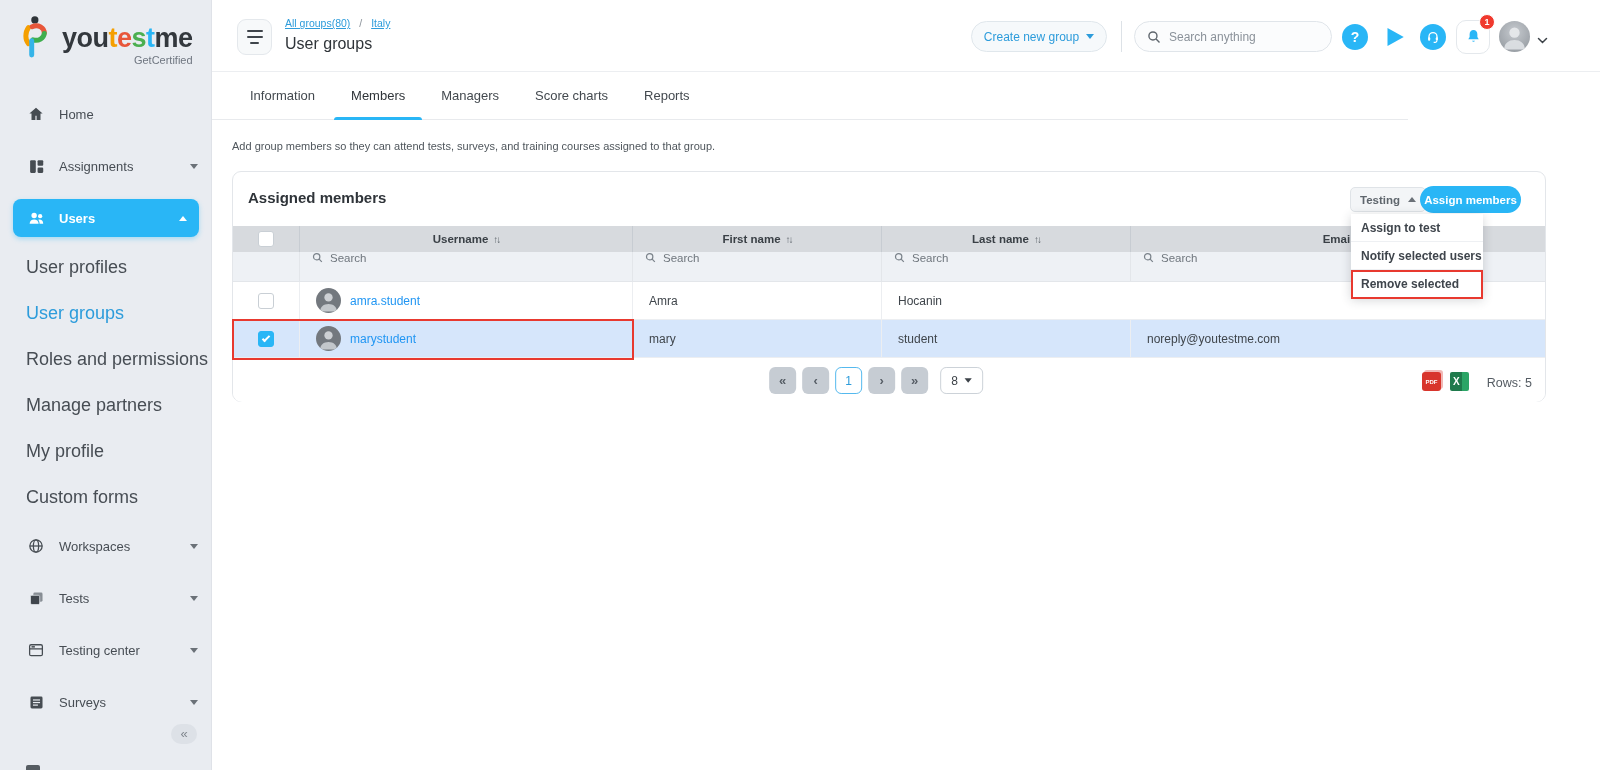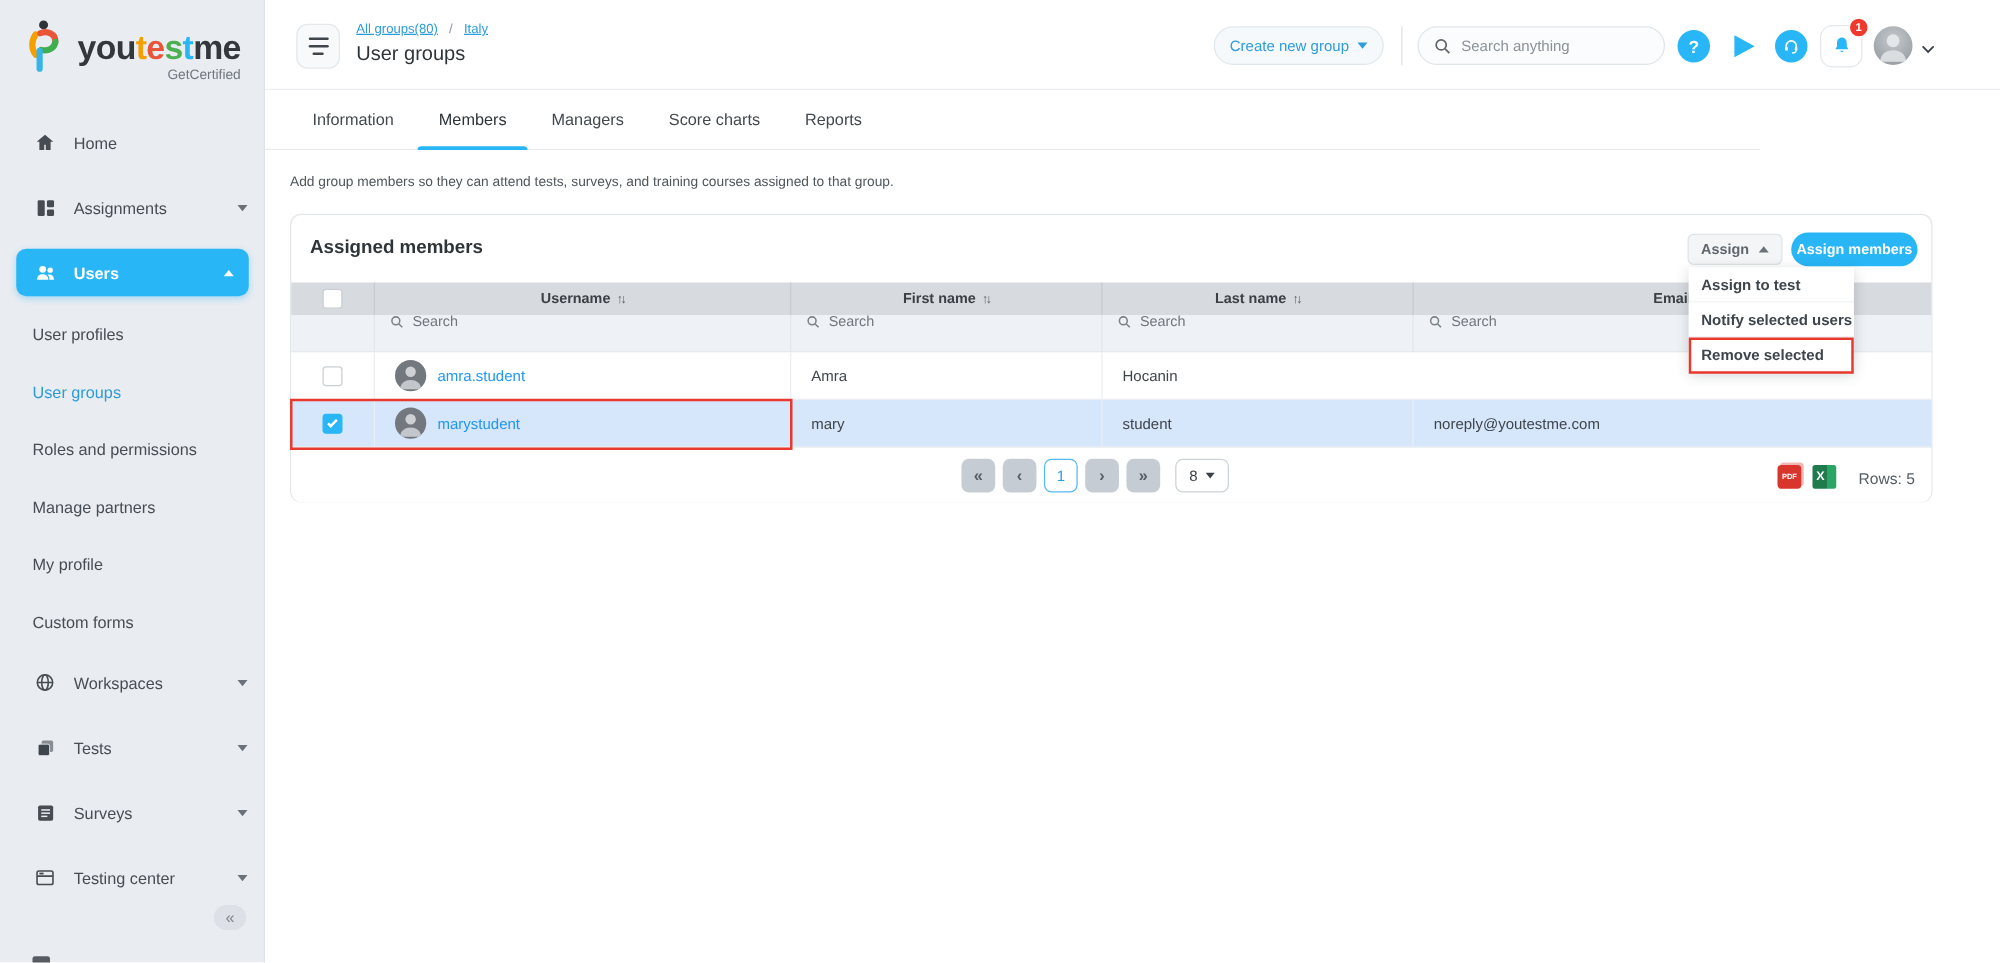--- a/index.html
+++ b/index.html
@@ -9,21 +9,21 @@
 
   
   .sidebar { position:absolute; left:0; top:0; width:212px; height:770px; background:#e9ecf1; border-right:1px solid #dfe2e8; }
   .brand { position:absolute; left:20px; top:13px; display:flex; align-items:flex-start; gap:6px; }
   .brand-name { font-size:27px; font-weight:700; letter-spacing:-0.5px; line-height:1; margin-top:12px; }
   .brand-sub { font-size:11px; color:#6f7680; text-align:right; margin-top:2px; }
   .nav { position:absolute; left:0; top:88px; width:212px; }
   .nav-item { height:52px; display:flex; align-items:center; gap:13px; padding:0 14px 0 26px; color:#474d54; font-size:13px; cursor:pointer; }
   .nav-item .nav-label { flex:1; }
   .nav-item.active { height:38px; margin:7px 13px; padding:0 12px 0 13px; background:#29b6f6; border-radius:8px; color:#fff; font-weight:700; box-shadow:0 2px 5px rgba(41,182,246,.35); }
-  .nav-sub { height:46px; display:flex; align-items:center; padding-left:26px; color:#474d54; font-size:13px; cursor:pointer; }
+  .nav-sub { height:46px; display:flex; align-items:center; padding-left:26px; color:#474d54; font-size:18px; cursor:pointer; }
   .nav-sub.active { color:#2d9cdb; }
   .nav-ic { width:20px; height:20px; display:flex; align-items:center; justify-content:center; }
   .caret-down { width:0; height:0; border-left:4.5px solid transparent; border-right:4.5px solid transparent; border-top:5px solid #6b7178; }
   .caret-up { width:0; height:0; border-left:4.5px solid transparent; border-right:4.5px solid transparent; border-bottom:5px solid #fff; }
   .collapse-btn { position:absolute; right:14px; bottom:26px; width:26px; height:20px; border-radius:10px; background:#dde1e7; border:none; color:#80878e; font-size:13px; line-height:18px; text-align:center; cursor:pointer; }
   .partial-ic { position:absolute; left:26px; bottom:-2px; width:14px; height:7px; background:#565c62; border-radius:2px; }
 
   
   .topbar { position:absolute; left:212px; top:0; width:1388px; height:72px; background:#fff; border-bottom:1px solid #ecEEf1; border-bottom:1px solid #eceef1; }
   .hamburger { position:absolute; left:25px; top:19px; width:35px; height:36px; background:#f7f9fa; border:1px solid #e4e8ec; border-radius:9px; display:flex; flex-direction:column; justify-content:center; align-items:center; gap:4px; cursor:pointer; }
@@ -52,21 +52,21 @@
   .tab.active { color:#2f3439; font-weight:500; }
   .tab.active::after { content:""; position:absolute; left:0; right:0; bottom:-1px; height:3px; border-radius:3px 3px 0 0; background:#29b6f6; }
 
   .desc { position:absolute; left:232px; top:140px; font-size:11px; color:#4f565c; }
 
   
   .panel { position:absolute; left:232px; top:171px; width:1314px; height:231px; background:#fff; border:1px solid #e3e6ea; border-radius:9px; }
   .panel-title { position:absolute; left:15px; top:17px; font-size:15px; font-weight:700; color:#2f3439; }
   .btn-actions { position:absolute; right:119px; top:15px; width:76px; height:25px; background:#f3f5f7; border:1px solid #dfe3e7; border-radius:5px; display:flex; align-items:center; justify-content:center; gap:8px; font-size:11.5px; font-weight:600; color:#5f666d; cursor:pointer; }
   .btn-actions .acaret { width:0; height:0; border-left:4px solid transparent; border-right:4px solid transparent; border-bottom:5px solid #6b7178; }
-  .btn-assign { position:absolute; right:11px; top:14px; width:101px; height:27px; background:#29b6f6; border:none; border-radius:14px; color:#fff; font-size:11.5px; font-weight:700; cursor:pointer; font-family:inherit; }
+  .btn-assign { position:absolute; right:24px; top:14px; width:101px; height:27px; background:#29b6f6; border:none; border-radius:14px; color:#fff; font-size:11.5px; font-weight:700; cursor:pointer; font-family:inherit; }
 
   .tgrid { display:grid; grid-template-columns:67px 333px 249px 249px 1fr; }
   .thead { position:absolute; left:0; top:54px; width:100%; height:26px; background:#d7dade; }
   .th { display:flex; align-items:center; justify-content:center; gap:5px; font-size:11.5px; font-weight:700; color:#3a4046; border-right:1px solid #c7ccd2; }
   .th:last-child { border-right:none; }
   .sort { font-size:10px; color:#5d646b; font-weight:400; letter-spacing:-2px; }
   .cb { width:16px; height:16px; border:1.5px solid #c9cfd5; border-radius:3px; background:#fff; display:flex; align-items:center; justify-content:center; cursor:pointer; }
   .cb.checked { background:#29b6f6; border-color:#29b6f6; }
   .checkmark { width:8px; height:4px; border-left:2px solid #fff; border-bottom:2px solid #fff; transform:rotate(-45deg); margin-top:-2px; }
 
@@ -191,39 +191,39 @@
           <svg width="17" height="17" viewBox="0 0 24 24">
               <rect x="7.5" y="3.5" width="13" height="13" rx="2" fill="#878d94"></rect>
               <rect x="3.5" y="7.5" width="13" height="13" rx="2" fill="#3f454c" stroke="#e9ecf1" stroke-width="1"></rect>
             </svg>
         </span>
         <span class="nav-label">Tests</span>
         <span class="caret-down"></span>
       </div>
       <div class="nav-item">
         <span class="nav-ic">
+          <svg width="18" height="18" viewBox="0 0 24 24" fill="none" stroke="#464c52" stroke-width="1.7">
+              <rect x="3.5" y="5" width="17" height="14.5" rx="2"></rect>
+              <line x1="3.5" y1="10.5" x2="20.5" y2="10.5"></line>
+              <rect x="6" y="6.8" width="4.5" height="2" fill="#464c52" stroke="none"></rect>
+            </svg>
+        </span>
+        <span class="nav-label">Testing center</span>
+        <span class="caret-down"></span>
+      </div>
+      <div class="nav-item">
+        <span class="nav-ic">
           <svg width="17" height="17" viewBox="0 0 24 24">
               <rect x="3.5" y="3.5" width="17" height="17" rx="2" fill="#464c52"></rect>
               <rect x="7" y="7.6" width="10" height="1.7" fill="#e9ecf1"></rect>
               <rect x="7" y="11.2" width="10" height="1.7" fill="#e9ecf1"></rect>
               <rect x="7" y="14.8" width="7" height="1.7" fill="#e9ecf1"></rect>
             </svg>
         </span>
         <span class="nav-label">Surveys</span>
-        <span class="caret-down"></span>
-      </div>
-      <div class="nav-item">
-        <span class="nav-ic">
-          <svg width="18" height="18" viewBox="0 0 24 24" fill="none" stroke="#464c52" stroke-width="1.7">
-              <rect x="3.5" y="5" width="17" height="14.5" rx="2"></rect>
-              <line x1="3.5" y1="10.5" x2="20.5" y2="10.5"></line>
-              <rect x="6" y="6.8" width="4.5" height="2" fill="#464c52" stroke="none"></rect>
-            </svg>
-        </span>
-        <span class="nav-label">Testing center</span>
         <span class="caret-down"></span>
       </div>
     </nav>
 
     <button class="collapse-btn"><span>«</span></button>
     <div class="partial-ic"></div>
   </aside>
 
   <header class="topbar">
     <div class="hamburger">
@@ -302,21 +302,21 @@
     <div class="tab">
         <span>Reports</span>
       </div>
   </div>
 
   <div class="desc">Add group members so they can attend tests, surveys, and training courses assigned to that group.</div>
 
   <section class="panel">
     <div class="panel-title">Assigned members</div>
     <div class="btn-actions">
-      <span>Assign</span>
+      <span>Testing</span>
       <span class="acaret"></span>
     </div>
     <button class="btn-assign">Assign members</button>
 
     <div class="thead tgrid">
       <div class="th">
           <span class="cb"></span>
         </div>
       <div class="th">
           <span>Username</span>

